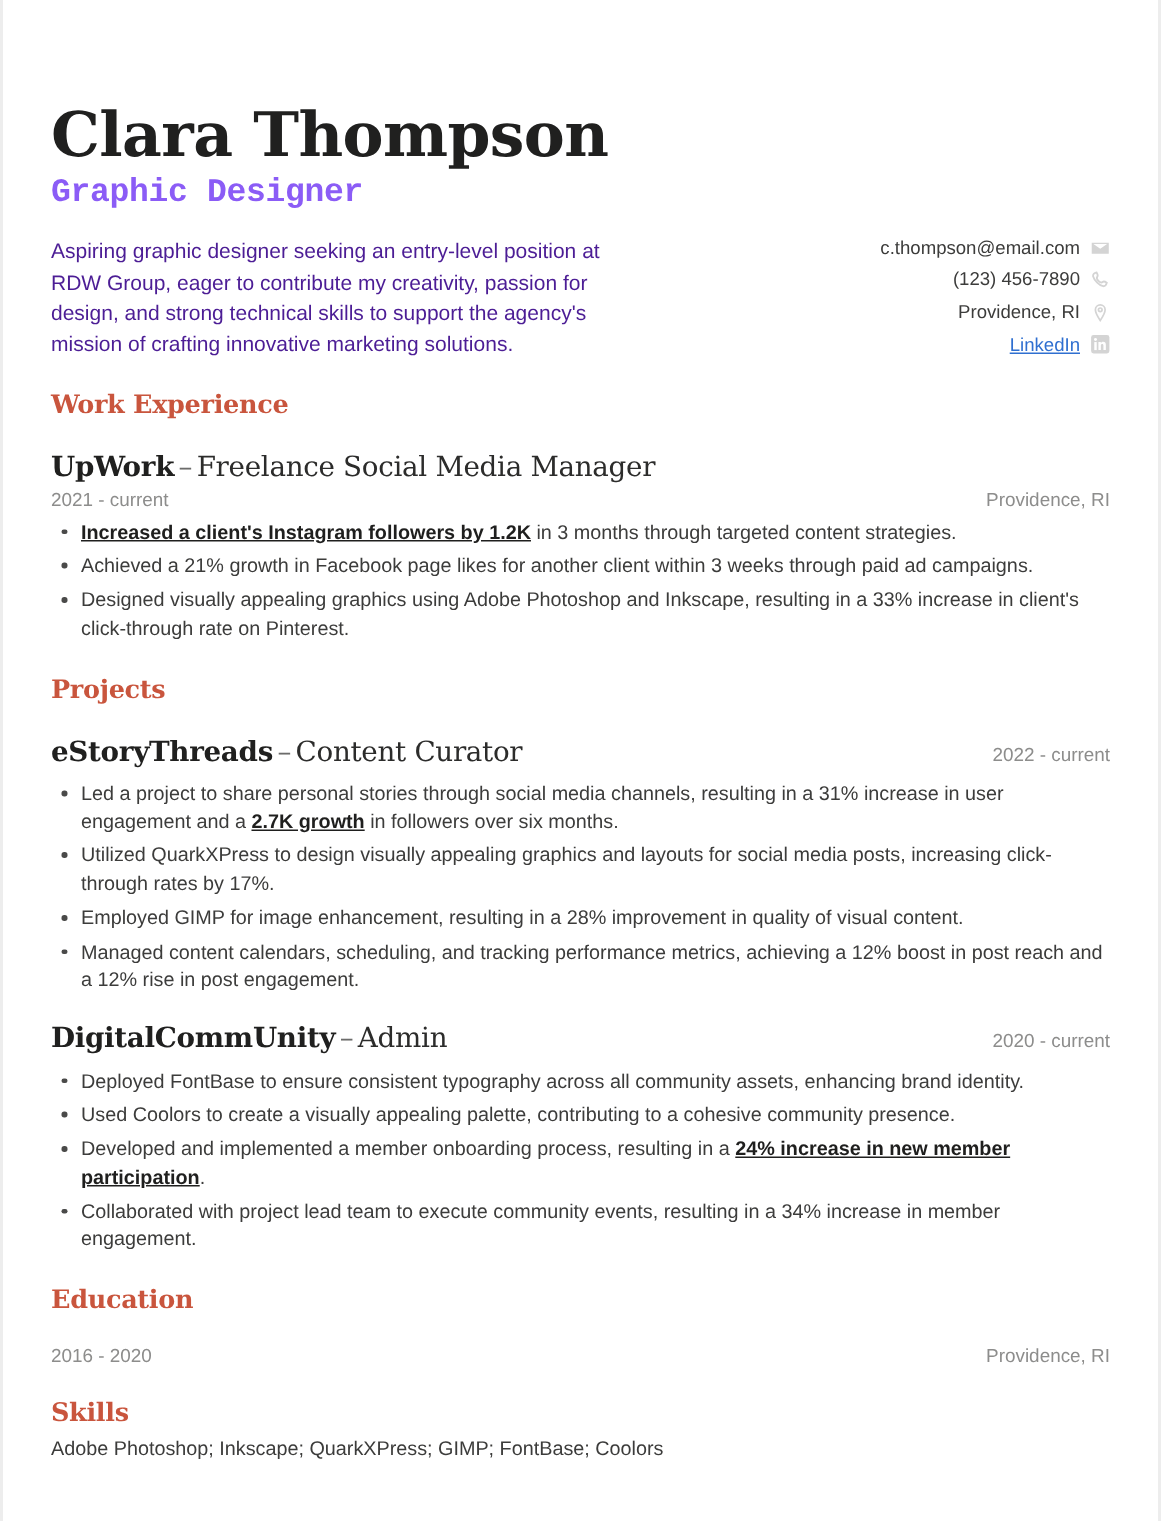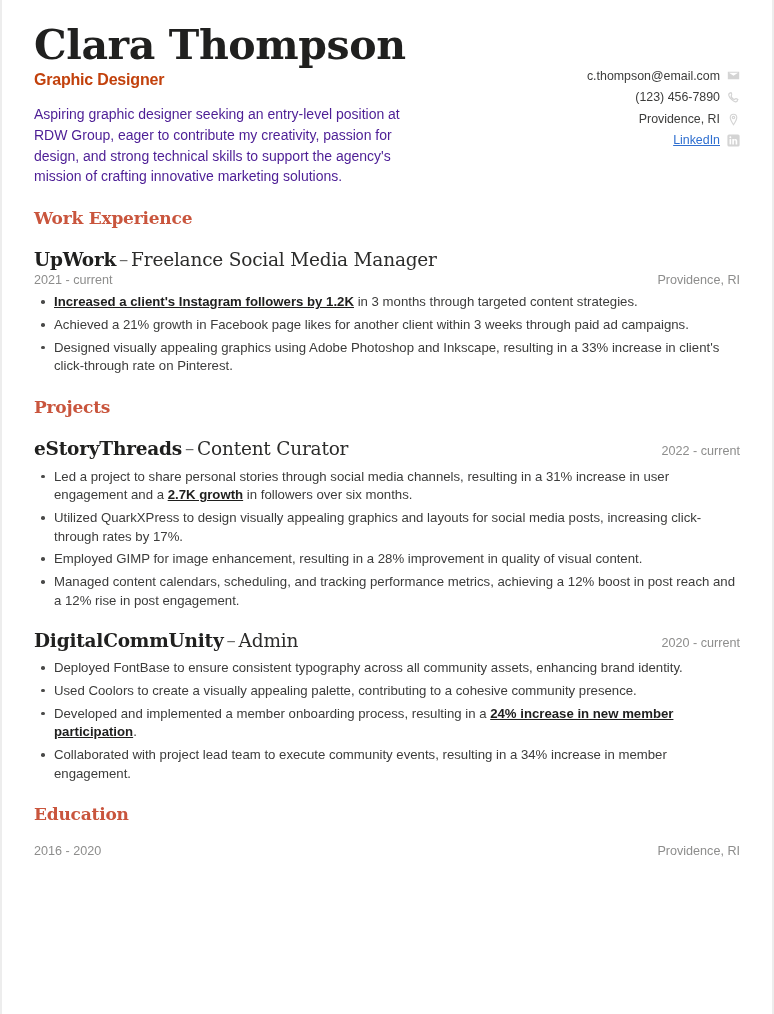--- a/index.html
+++ b/index.html
@@ -21,42 +21,43 @@
     background: #ffffff;
     overflow: hidden;
     padding: 24px 32px 0 32px;
     border-left: 2px solid #ededed;
     border-right: 2px solid #ededed;
   }
 
   
   .header {
     display: flex;
-    align-items: center;
+    align-items: flex-end;
     justify-content: space-between;
+    margin-top: 45px;
   }
   .header-left { flex: 0 1 auto; max-width: 470px; }
 
   .name {
     font-family: "DejaVu Serif", "Liberation Serif", serif;
     font-weight: bold;
     font-size: 41px;
     line-height: 1.06;
     letter-spacing: -0.4px;
     color: #20201f;
     margin: 0;
     white-space: nowrap;
   }
   .job-title {
-    font-family: Liberation Sans, sans-serif;
+    font-family: Liberation Mono, monospace;
     font-weight: bold;
-    font-size: 16px;
+    font-size: 22px;
     line-height: 1.25;
     letter-spacing: -0.2px;
-    color: #c2410c;
+    color: #8b5cf6;
     margin: 3px 0 0 0;
   }
   .summary {
     margin: 14px 0 0 0;
     font-size: 14px;
     line-height: 1.47;
     color: #4c1d95;
     max-width: 395px;
   }
 
@@ -292,14 +293,18 @@
     <div class="section-title">Education</div>
 
     <div class="entry">
       <div class="meta-line">
         <span>2016 - 2020</span>
         <span>Providence, RI</span>
       </div>
     </div>
   </div>
 
+  <div class="section">
+    <div class="section-title">Skills</div>
+    <p class="skills-text">Adobe Photoshop; Inkscape; QuarkXPress; GIMP; FontBase; Coolors</p>
+  </div>
 
 </div>
 
 </body></html>

